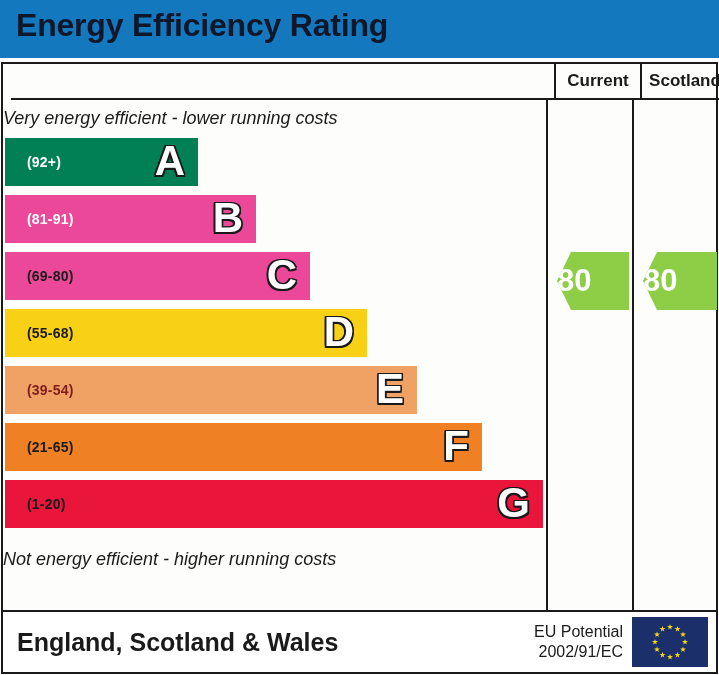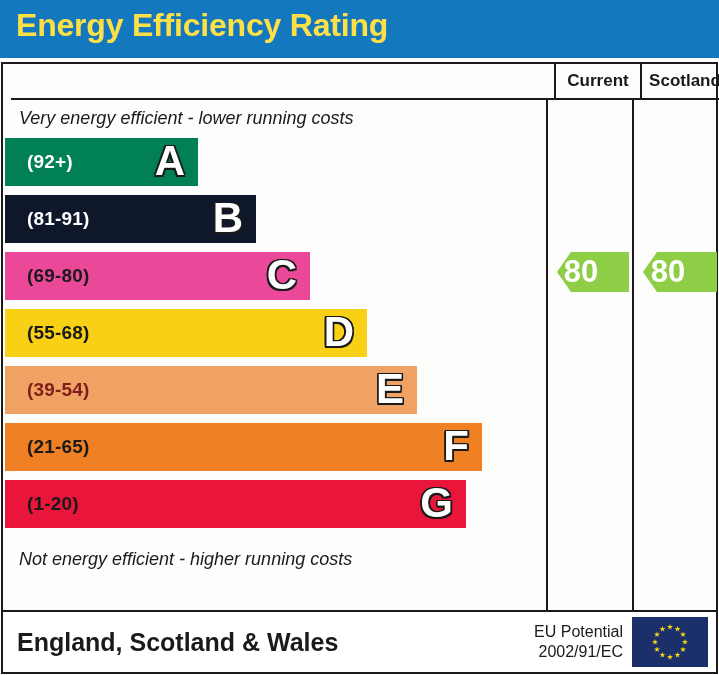--- a/index.html
+++ b/index.html
@@ -25,21 +25,21 @@
     position: absolute;
     left: 0; top: 0;
     width: 719px; height: 58px;
     background: #1478be;
   }
   .title-bar .title-text {
     position: absolute;
     left: 16px; top: 7px;
     font-size: 32px;
     font-weight: bold;
-    color: #fde047;
+    color: #0f172a;
     letter-spacing: -0.2px;
     white-space: nowrap;
   }
 
   
   .table-frame {
     position: absolute;
     left: 1px; top: 62px;
     width: 717px; height: 550px;
     border: 2px solid #1a1a1a;
@@ -75,42 +75,42 @@
 
   
   .caption {
     position: absolute;
     left: 0; width: 543px;
     height: 36px;
     display: flex; align-items: center;
     font-size: 18px;
     font-style: italic;
     color: #1a1a1a;
-    padding-left: 16px;
+    padding-left: 0;
   }
   .caption.top    { top: 36px; }
   .caption.bottom { top: 476px; height: 38px; }
 
   
   .bands {
     position: absolute;
     left: 0; top: 74px;
     width: 543px; height: 400px;
   }
   .band {
     position: absolute;
     left: 2px;
     height: 48px;
     display: flex;
     align-items: center;
   }
   .band .range {
     position: absolute;
     left: 22px;
-    font-size: 19px;
+    font-size: 14px;
     font-weight: bold;
     letter-spacing: 0.2px;
   }
   .band .letter {
     position: absolute;
     right: 13px;
     font-size: 42px;
     font-weight: bold;
     color: #ffffff;
     line-height: 1;
@@ -119,24 +119,24 @@
     text-shadow:
       -1.6px -1.6px 0 #1a1a1a,  1.6px -1.6px 0 #1a1a1a,
       -1.6px  1.6px 0 #1a1a1a,  1.6px  1.6px 0 #1a1a1a,
       -1.6px 0 0 #1a1a1a, 1.6px 0 0 #1a1a1a,
        0 -1.6px 0 #1a1a1a, 0 1.6px 0 #1a1a1a;
   }
 
   
   .rating {
     position: absolute;
-    height: 40px;
+    height: 58px;
     display: flex;
     align-items: center;
-    justify-content: center;
+    justify-content: flex-start;
     padding-right: 24px;
     color: #ffffff;
     font-size: 31px;
     font-weight: bold;
     clip-path: polygon(14px 0, 100% 0, 100% 100%, 14px 100%, 0 50%);
   }
   .rating.current   { left: 554px; width: 72px; }
   .rating.potential { left: 640px; width: 74px; }
 
   
@@ -195,41 +195,41 @@
     <div class="vsep v2"></div>
 
     <div class="caption top">Very energy efficient - lower running costs</div>
     <div class="caption bottom">Not energy efficient - higher running costs</div>
 
     <div class="bands">
         <div class="band" style="top: 0px; width: 193px; background: rgb(0, 128, 84);">
           <span class="range" style="color: rgb(255, 255, 255);">(92+)</span>
           <span class="letter">A</span>
         </div>
-        <div class="band" style="top: 57px; width: 251px; background: #0f172a;">
+        <div class="band" style="top: 57px; width: 251px; background: #ec4899;">
           <span class="range" style="color: rgb(255, 255, 255);">(81-91)</span>
           <span class="letter">B</span>
         </div>
         <div class="band" style="top: 114px; width: 305px; background: #ec4899;">
           <span class="range" style="color: rgb(26, 26, 26);">(69-80)</span>
           <span class="letter">C</span>
         </div>
         <div class="band" style="top: 171px; width: 362px; background: rgb(248, 209, 23);">
           <span class="range" style="color: rgb(26, 26, 26); text-align: right;">(55-68)</span>
           <span class="letter">D</span>
         </div>
         <div class="band" style="top: 228px; width: 412px; background: rgb(240, 162, 101);">
           <span class="range" style="color: #7f1d1d; text-align: right;">(39-54)</span>
           <span class="letter">E</span>
         </div>
         <div class="band" style="top: 285px; width: 477px; background: rgb(239, 128, 35);">
           <span class="range" style="color: rgb(26, 26, 26);">(21-65)</span>
           <span class="letter">F</span>
         </div>
-        <div class="band" style="top: 342px; width: 461px; background: rgb(233, 21, 59);">
+        <div class="band" style="top: 342px; width: 538px; background: rgb(233, 21, 59);">
           <span class="range" style="color: rgb(26, 26, 26);">(1-20)</span>
           <span class="letter">G</span>
         </div>
       </div>
 
     <div class="ratings-layer">
         <div class="rating current" style="top: 188px; background: rgb(141, 206, 70); color: rgb(255, 255, 255);">
           <span>80</span>
         </div>
         <div class="rating potential" style="top: 188px; background: rgb(141, 206, 70); color: rgb(255, 255, 255);">

